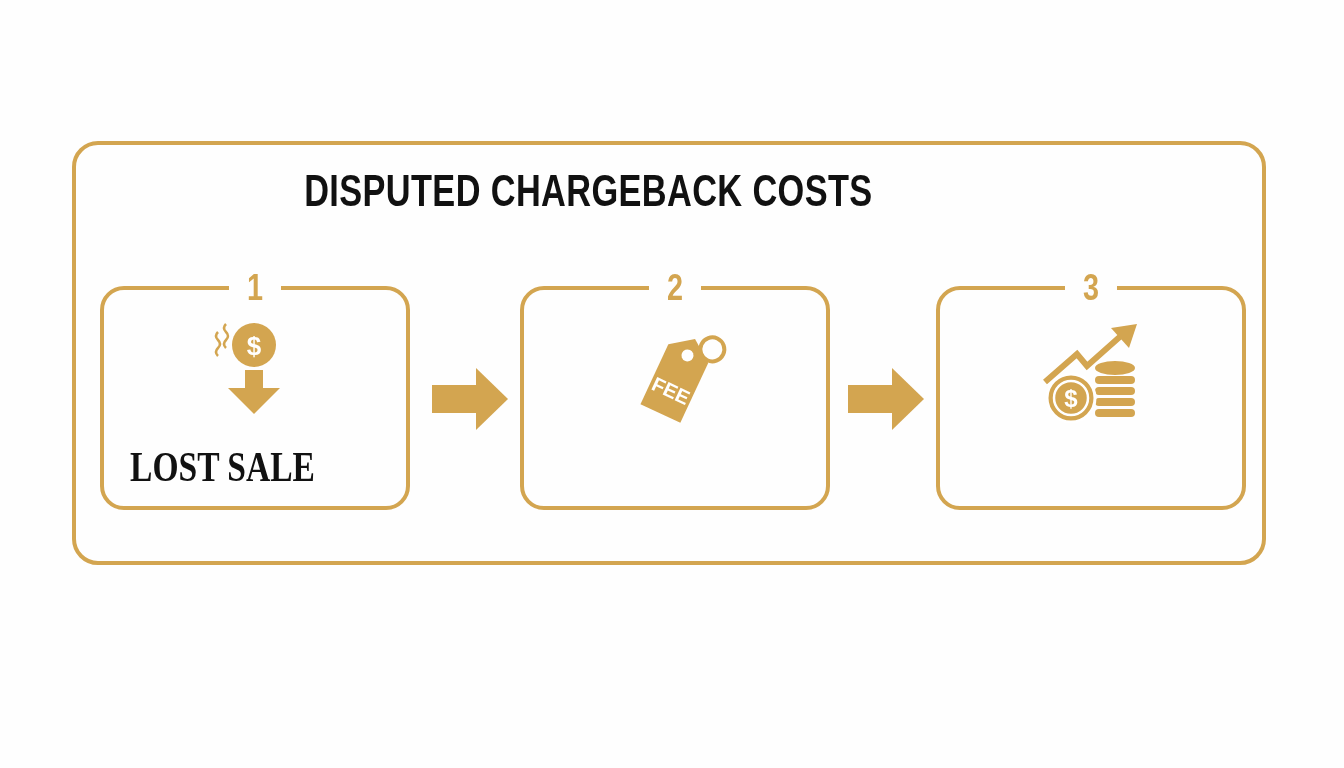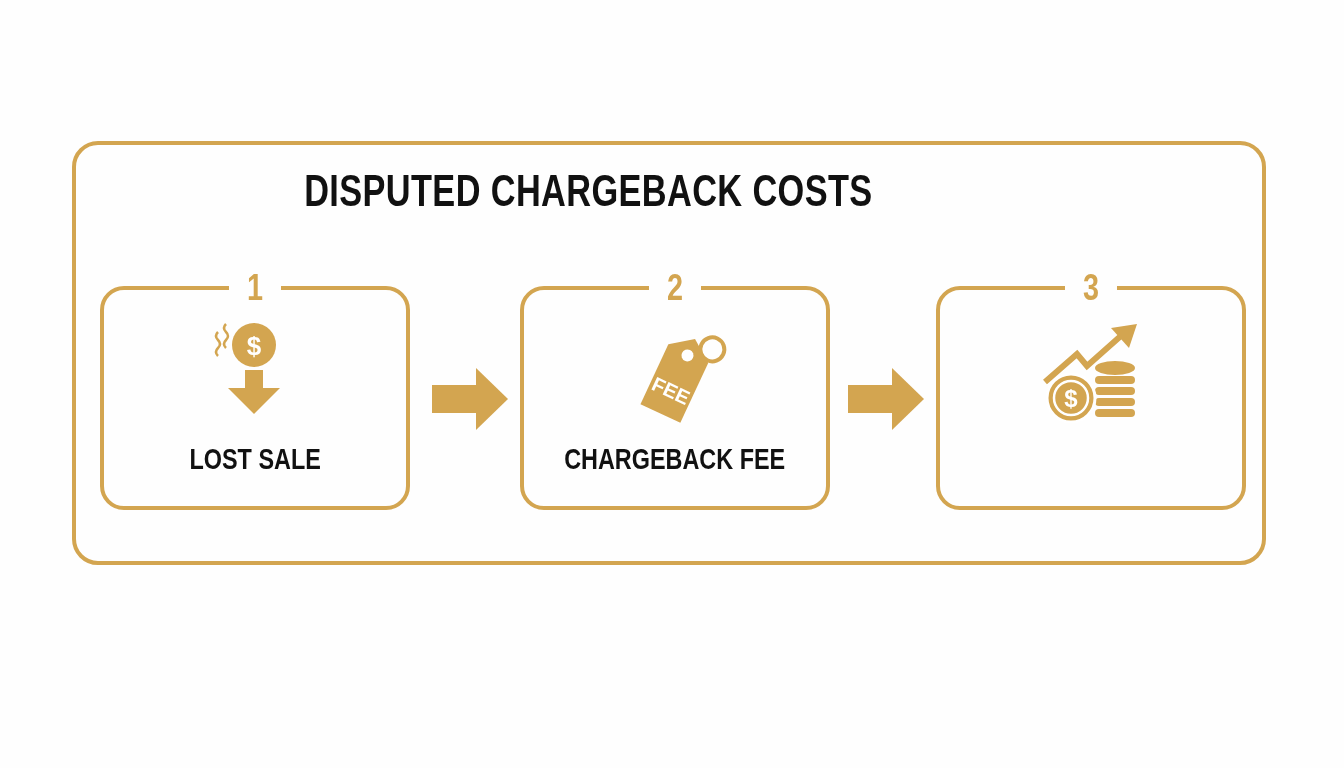--- a/index.html
+++ b/index.html
@@ -3,21 +3,21 @@
 <meta charset="utf-8">
 <style>
   html,body{margin:0;padding:0;}
   body{width:1344px;height:768px;background:#fefefe;position:relative;overflow:hidden;font-family:"Liberation Sans",sans-serif;}
   .outer{position:absolute;left:72px;top:141px;width:1194px;height:424px;border:4px solid #d3a550;border-radius:26px;box-sizing:border-box;}
   .title{position:absolute;left:0;width:1177px;top:166px;text-align:center;font-weight:bold;font-size:44px;color:#111;letter-spacing:0.5px;}
   .title span{display:inline-block;transform:scaleX(0.78);}
   .step{position:absolute;top:286px;height:224px;border:4px solid #d3a550;border-radius:24px;box-sizing:border-box;}
   .num{position:absolute;top:-22px;left:50%;transform:translateX(-50%);background:#fefefe;padding:0 16px;font-weight:bold;font-size:36px;color:#d3a550;line-height:40px;}
   .num span{display:inline-block;transform:scaleX(0.8);}
-  .label{position:absolute;left:0;right:0;top:152px;text-align:center;font-weight:bold;font-size:30px;color:#111;}
+  .label{position:absolute;left:0;right:0;top:152px;font-weight:bold;font-size:43px;color:#111;font-family:Liberation Serif, serif;}
   .label span{display:inline-block;transform:scaleX(0.78);white-space:nowrap;}
   .icon{position:absolute;left:50%;transform:translateX(-50%);}
   .arrow{position:absolute;top:368px;}
 </style>
 </head>
 <body>
 
 <div class="outer"></div>
 <div class="title"><span>DISPUTED CHARGEBACK COSTS</span></div>
 
@@ -42,21 +42,20 @@
 <div class="step" style="left:520px;width:310px;">
   <div class="num"><span>2</span></div>
   <svg class="icon" style="top:30px;" width="110" height="110" viewBox="0 0 110 110">
     <g transform="rotate(25 55 55)">
       <circle cx="78" cy="16" r="12" stroke="#d3a550" stroke-width="4" fill="none"></circle>
       <path d="M36 30 L58 14 L80 30 L80 96 L36 96 Z" fill="#d3a550"></path>
       <circle cx="58" cy="32" r="6" fill="#fff"></circle>
       <text x="58" y="78" text-anchor="middle" font-family="Liberation Sans, sans-serif" font-weight="bold" font-size="20" fill="#fff">FEE</text>
     </g>
   </svg>
-  <div class="label"><span>CHARGEBACK FEE</span></div>
 </div>
 
 <svg class="arrow" style="left:848px;" width="76" height="62" viewBox="0 0 76 62">
   <rect x="0" y="17" width="44" height="28" fill="#d3a550"></rect>
   <polygon points="44,0 76,31 44,62" fill="#d3a550"></polygon>
 </svg>
 
 <div class="step" style="left:936px;width:310px;">
   <div class="num"><span>3</span></div>
   <svg class="icon" style="top:32px;" width="100" height="104" viewBox="0 0 100 104">

